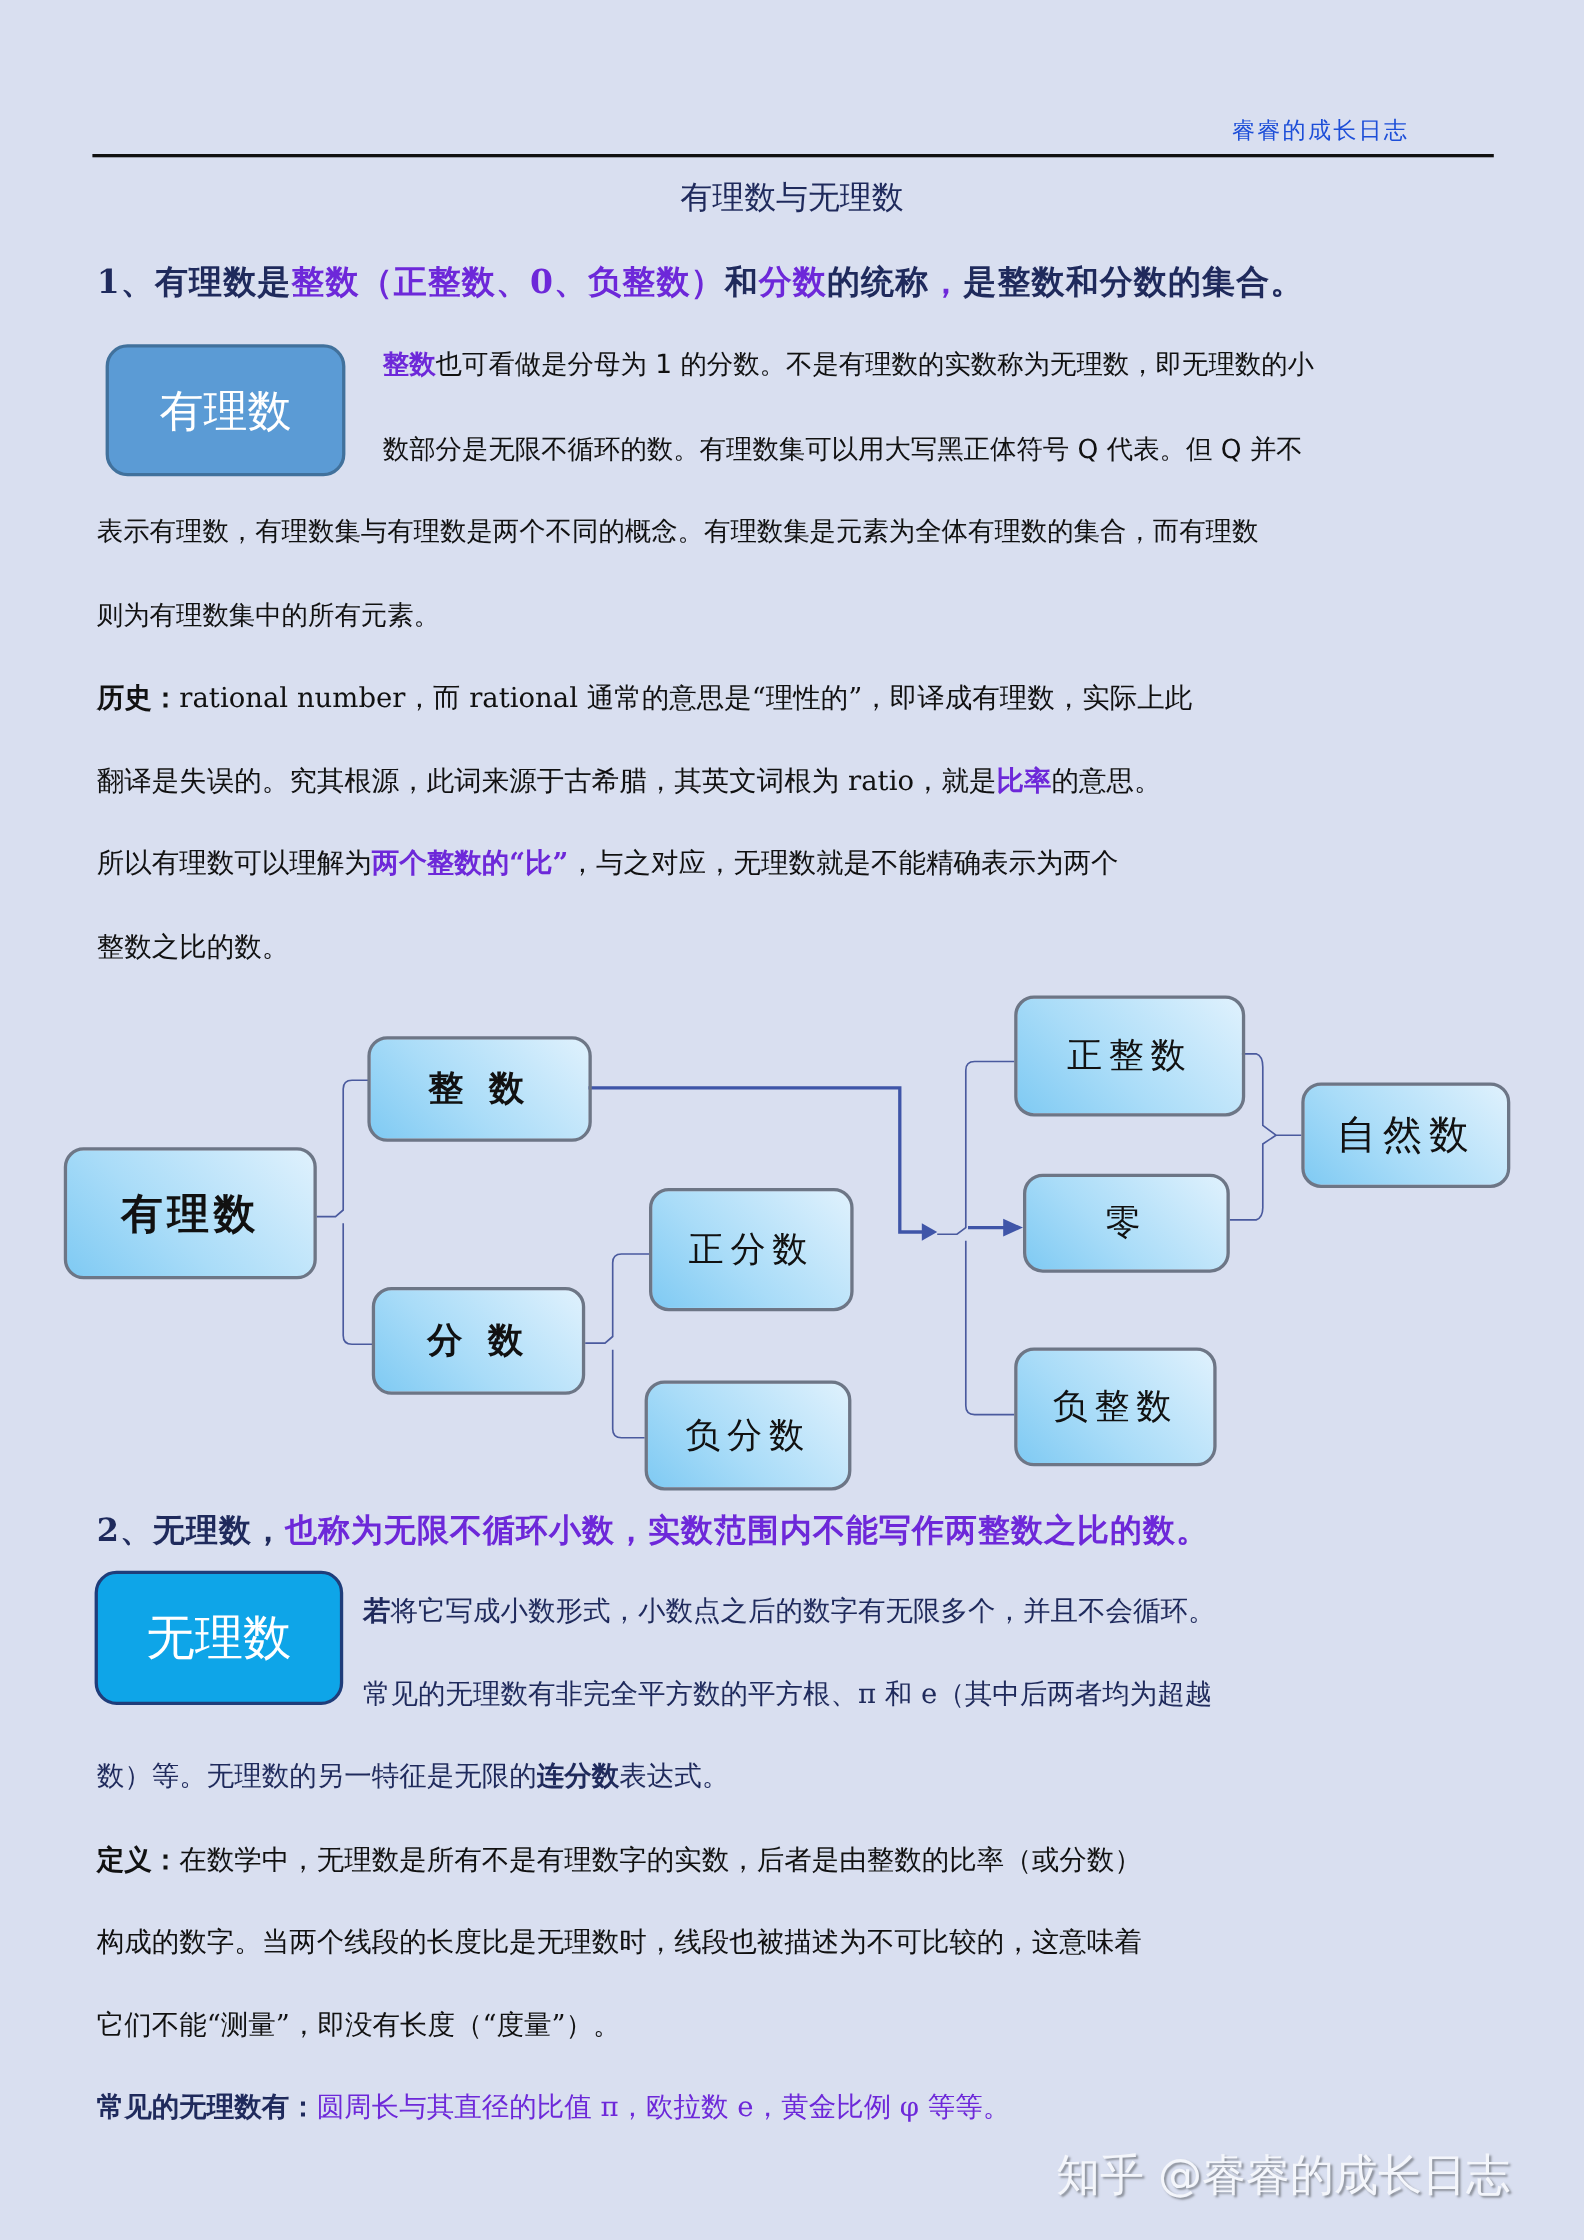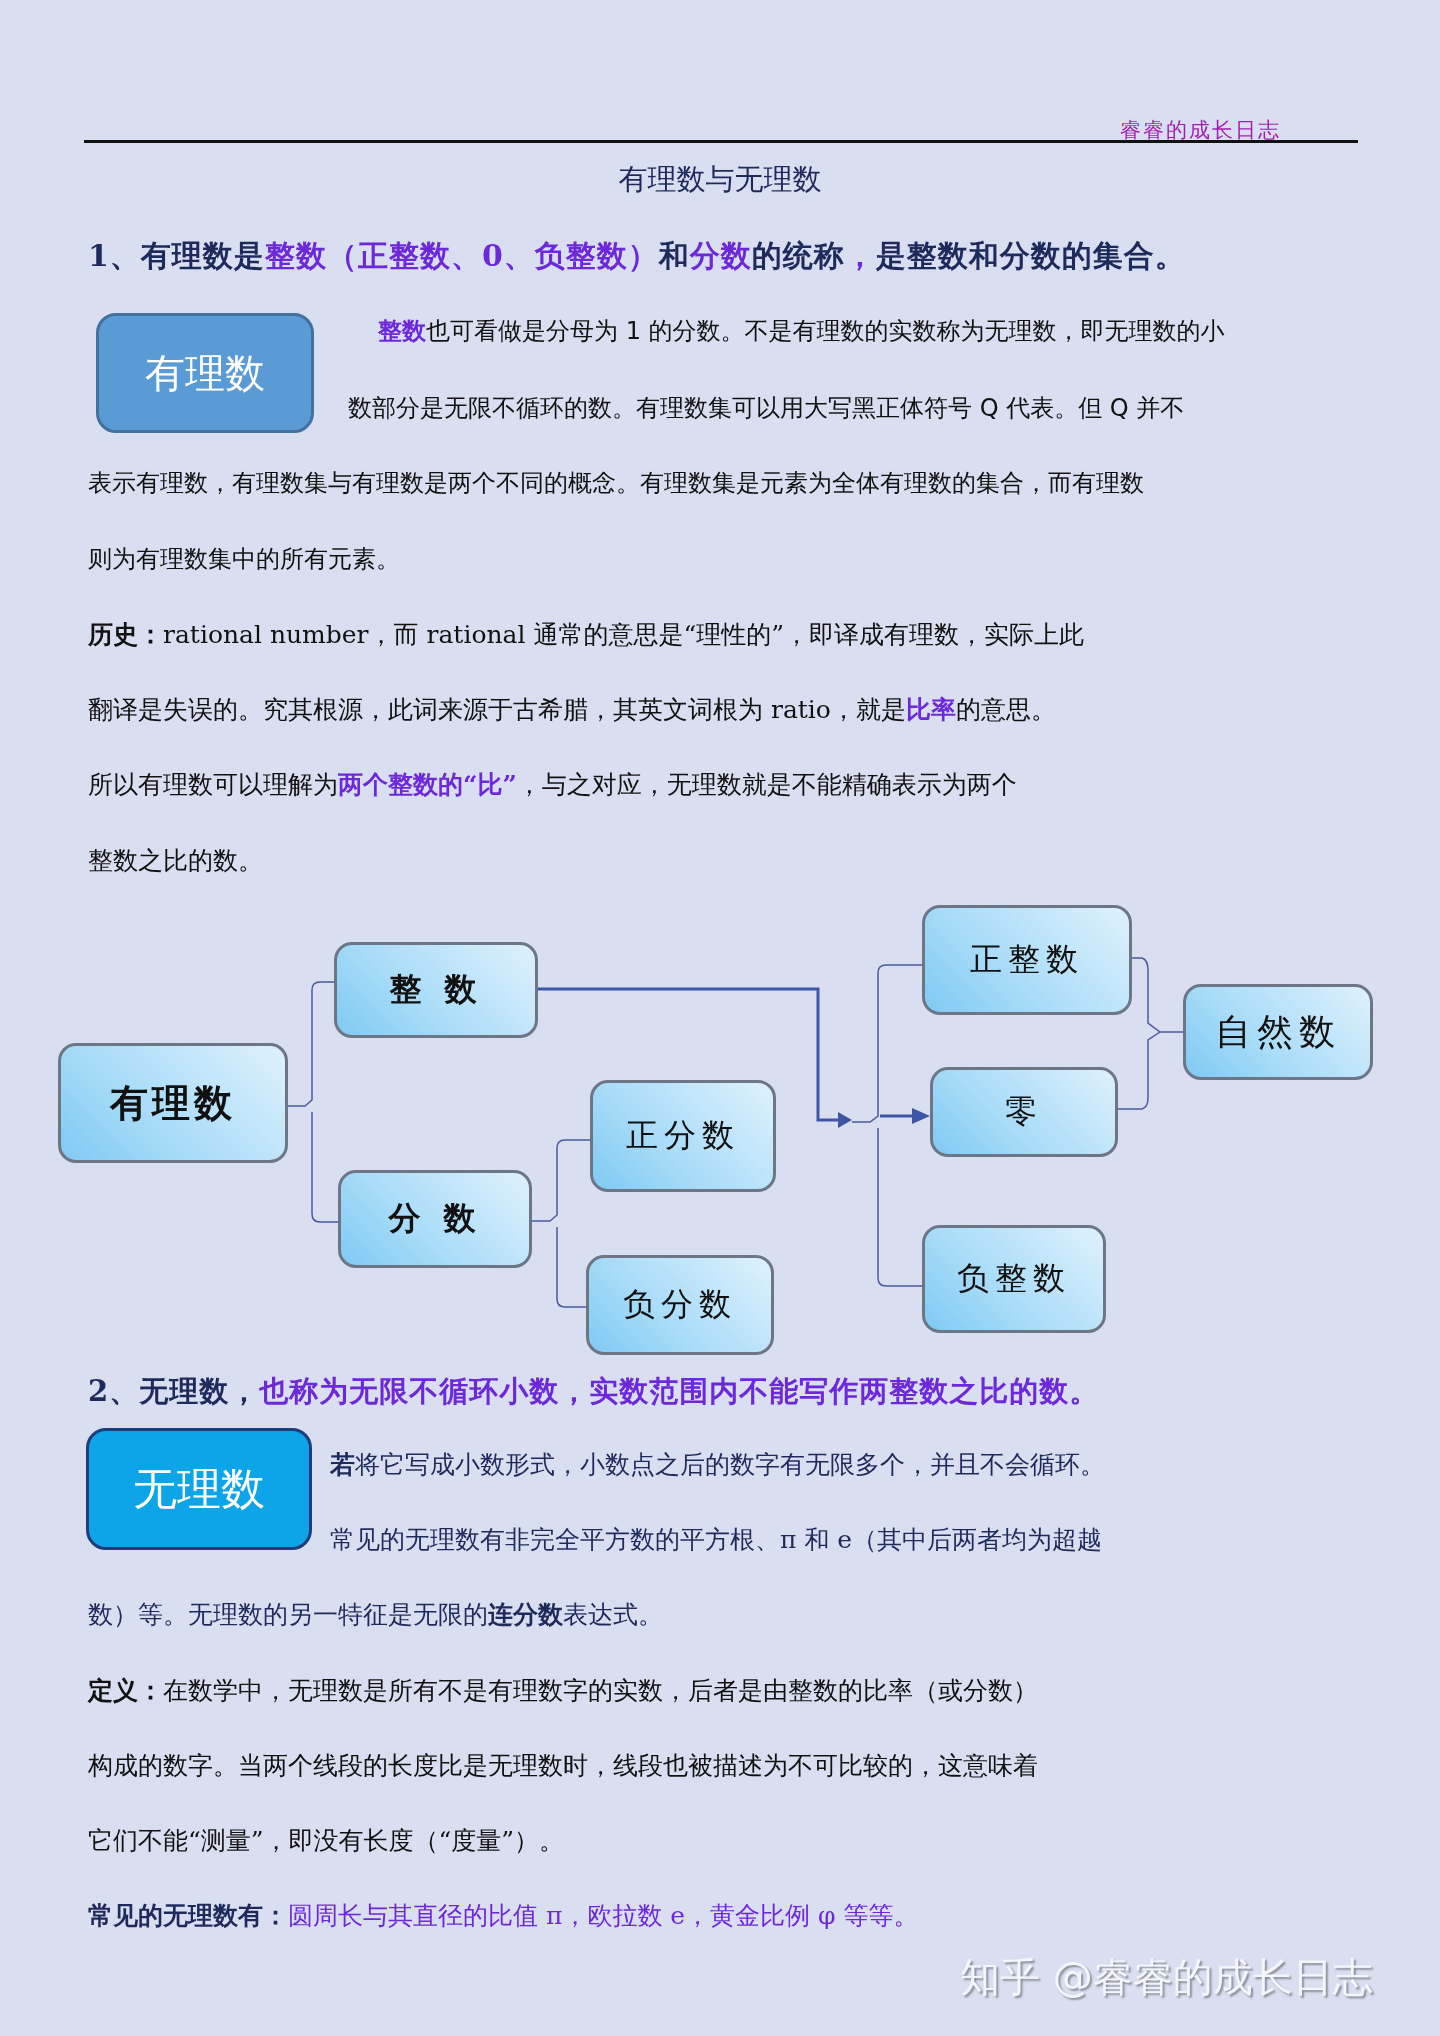--- a/index.html
+++ b/index.html
@@ -3,21 +3,21 @@
 <meta charset="utf-8">
 <style>
   html, body { margin:0; padding:0; }
   body {
     width:1440px; height:2036px; position:relative; overflow:hidden;
     background:#d9dff0;
     font-family:"DejaVu Serif","Liberation Serif",serif;
     color:#111;
   }
   .abs { position:absolute; }
-  .header-brand { left:1120px; top:104px; font-size:21px; color:#a21caf; letter-spacing:2px;margin-top:12px; }
+  .header-brand { left:1120px; top:104px; font-size:21px; color:#1d4ed8; letter-spacing:2px; }
   .header-rule { left:84px; top:140px; width:1274px; height:3px; background:#111; }
   .title { left:0; width:1440px; top:160px; text-align:center; font-size:29px; font-weight:normal; color:#1f2a5c; }
   .h1 { left:88px; top:236px; font-size:30px; font-weight:bold; color:#1f2a5c; white-space:nowrap; letter-spacing:1px; }
   .red { color:#6d28d9; }
   .navy { color:#1f2a5c; }
   .line { position:absolute; font-size:25px; white-space:nowrap; line-height:30px; }
   .sans { font-family:"DejaVu Sans","Liberation Sans",sans-serif; }
   .box-rational {
     left:96px; top:313px; width:218px; height:120px; border-radius:20px;
     background:#5b9bd5; border:3px solid #41719c; box-sizing:border-box;
@@ -51,21 +51,21 @@
 <div class="abs header-rule"></div>
 
 <div class="abs title">有理数与无理数</div>
 
 <div class="abs h1">
   <span>1、有理数是</span><span class="red">整数（正整数、0、负整数）</span><span>和</span><span class="red">分数</span><span>的统称</span><span class="red">，</span><span>是整数和分数的集合。</span>
 </div>
 
 <div class="abs box-rational">有理数</div>
 
-<div class="line sans" style="left:348px; top:316px; font-size:24px;margin-left:30px;">
+<div class="line sans" style="left:348px; top:316px; font-size:24px;">
   <b class="red">整数</b><span>也可看做是分母为 1 的分数。不是有理数的实数称为无理数，即无理数的小</span>
 </div>
 <div class="line sans" style="left:348px; top:393px; font-size:24px;">数部分是无限不循环的数。有理数集可以用大写黑正体符号 Q 代表。但 Q 并不</div>
 <div class="line sans" style="left:88px; top:468px; font-size:24px;">表示有理数，有理数集与有理数是两个不同的概念。有理数集是元素为全体有理数的集合，而有理数</div>
 <div class="line sans" style="left:88px; top:544px; font-size:24px;">则为有理数集中的所有元素。</div>
 
 <div class="line" style="left:88px; top:620px;">
   <b>历史：</b><span>rational number，而 rational 通常的意思是“理性的”，即译成有理数，实际上此</span>
 </div>
 <div class="line" style="left:88px; top:695px;">

